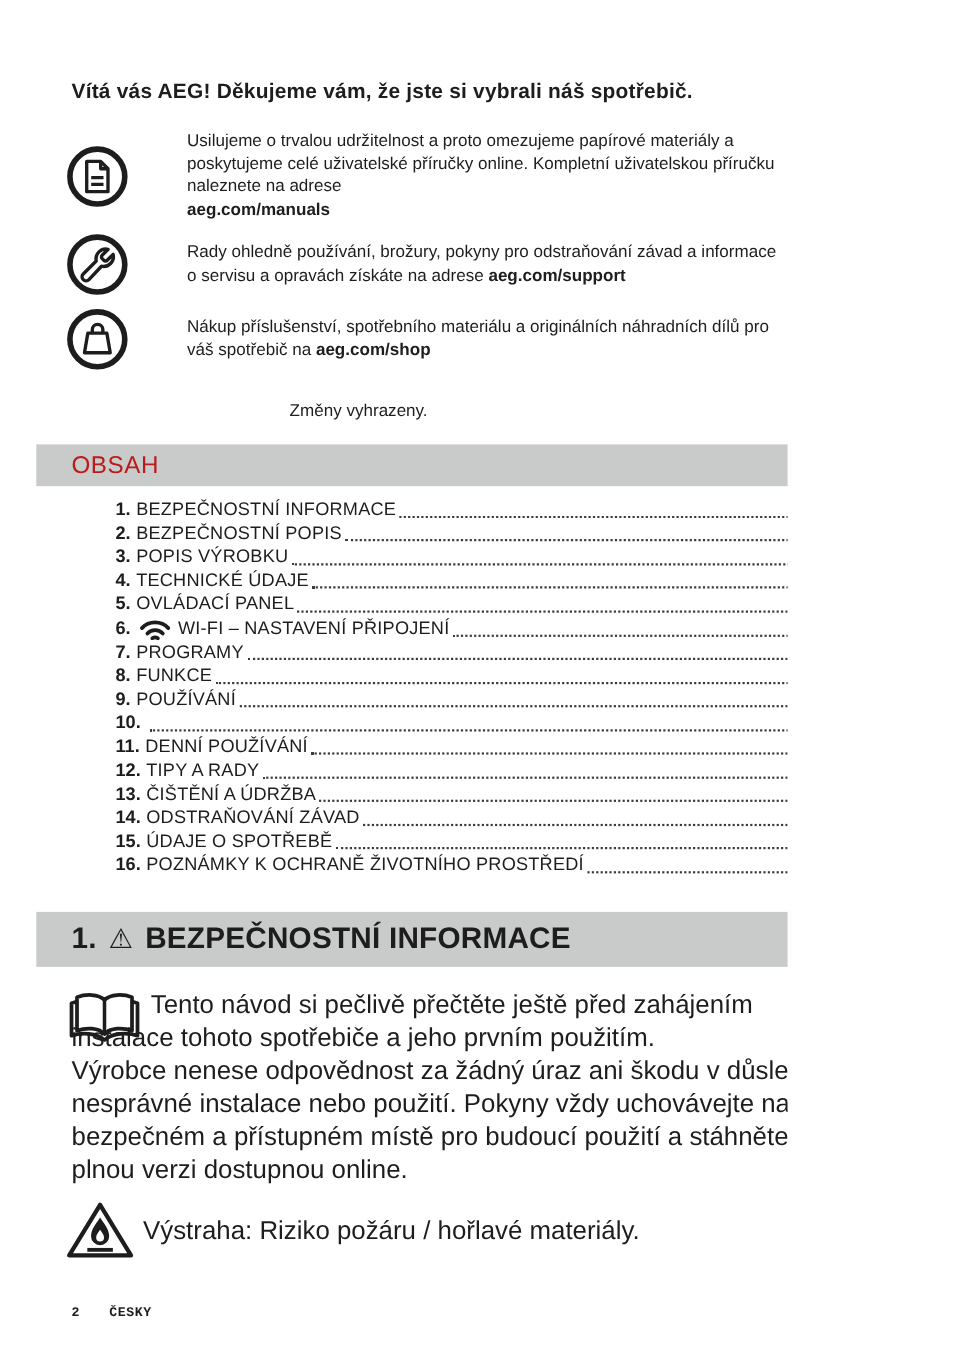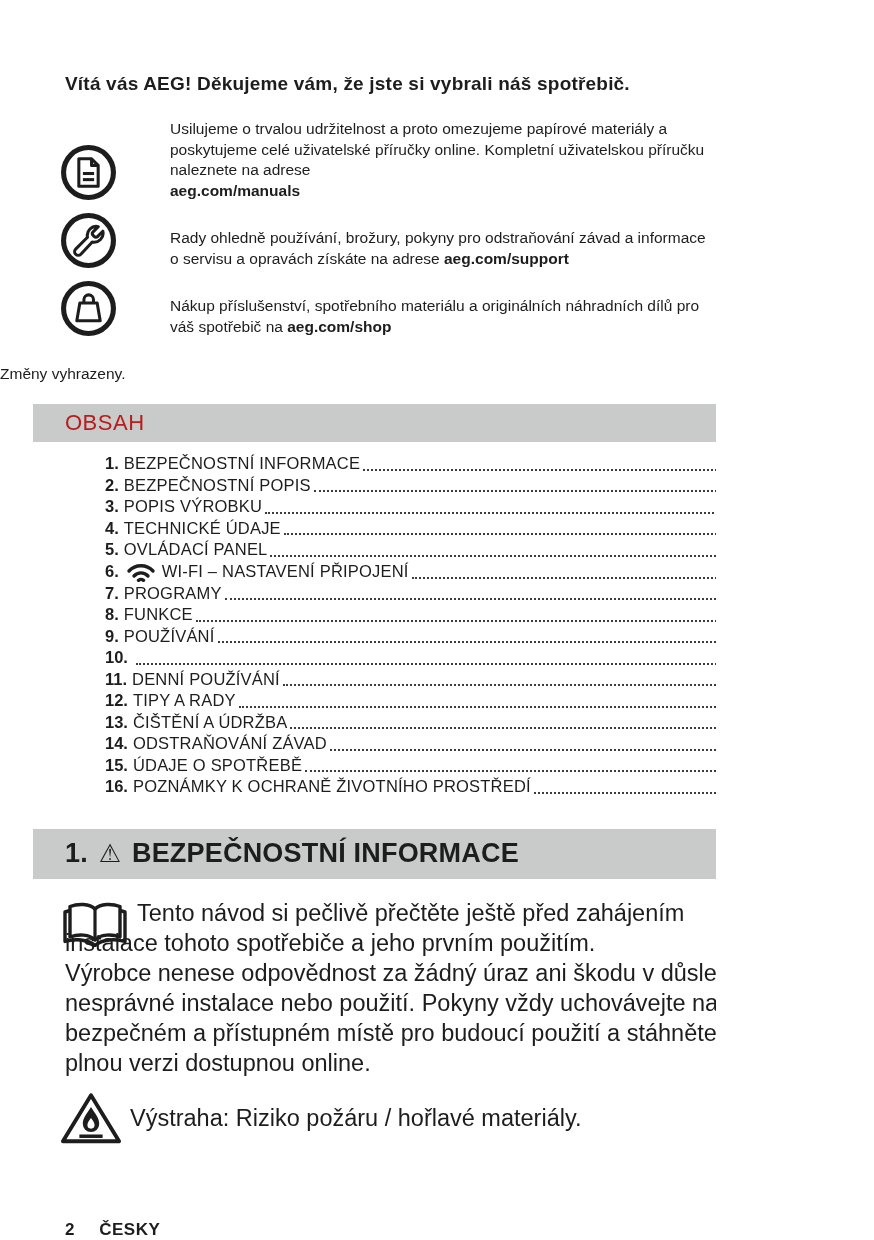--- a/index.html
+++ b/index.html
@@ -11,31 +11,31 @@
     color:#1d1d1d;
     font-family:"Liberation Sans","DejaVu Sans",sans-serif;
     overflow:hidden;
   }
   .welcome-title {
     padding:72px 64px 0 65px;
     font-size:19px; font-weight:bold; line-height:23px;
     letter-spacing:0.2px;
   }
   .intro { margin-top:24px; }
-  .intro-row { display:flex; align-items:flex-end; padding-left:60px; margin-bottom:11px; }
+  .intro-row { display:flex; align-items:center; padding-left:60px; margin-bottom:11px; }
   .intro-icon { width:57px; height:57px; flex:0 0 57px; }
   .intro-icon svg { width:57px; height:57px; display:block; }
   .intro-text {
     margin-left:53px; width:642px;
     font-size:15.5px; line-height:20.5px;
   }
   .intro-text b.block-link { display:block; }
   .changes-note {
     margin-top:28px; margin-right:64px;
-    text-align:left; font-size:15.5px;
+    text-align:center; font-size:15.5px;
   }
   .band {
     margin-left:33px; width:777px;
     background:#c9caca;
   }
   .toc-band { margin-top:21px; height:38px; line-height:38px; padding-left:32px; }
   .toc-header-label { font-size:22px; letter-spacing:0.5px; color:#b91c1c; }
   .toc-list { margin-top:11px; margin-left:105px; width:660px; }
   .toc-item { display:flex; align-items:flex-end; font-size:16.5px; line-height:21.5px; }
   .toc-num { font-weight:bold; margin-right:5px; white-space:nowrap; }
@@ -47,21 +47,21 @@
   .section-band { margin-top:31px; height:50px; display:flex; align-items:center; padding-left:32px; }
   .section-title { font-size:27px; font-weight:bold; letter-spacing:0.2px; }
   .section-title .warn-glyph { font-weight:normal; font-size:25px; padding:0 3px; }
   .section-body { position:relative; margin:19px 0 0 65px; width:712px; font-size:23.5px; line-height:30px; }
   .book-icon { position:absolute; left:-3px; top:2px; }
   .book-icon svg { width:66px; height:47px; display:block; }
   .para1 { text-indent:72px; }
   .warning-row { display:flex; align-items:center; margin:13px 0 0 60px; }
   .fire-icon svg { width:62px; height:55px; display:block; }
   .warning-text { margin-left:8px; font-size:23.5px; }
-  .footer { position:absolute; left:65px; top:1220px; font-size:17px; font-weight:bold; letter-spacing:0.5px; }
+  .footer { position:absolute; left:65px; top:1186px; font-size:12px; font-weight:bold; letter-spacing:0.5px;font-family:Liberation Mono, monospace; }
   .footer-page { display:inline-block; }
   .footer-lang { display:inline-block; margin-left:19px; }
 </style>
 </head>
 <body>
 
 <div class="page">
 
   <div class="welcome-title">Vítá vás AEG! Děkujeme vám, že jste si vybrali náš spotřebič.</div>
 

